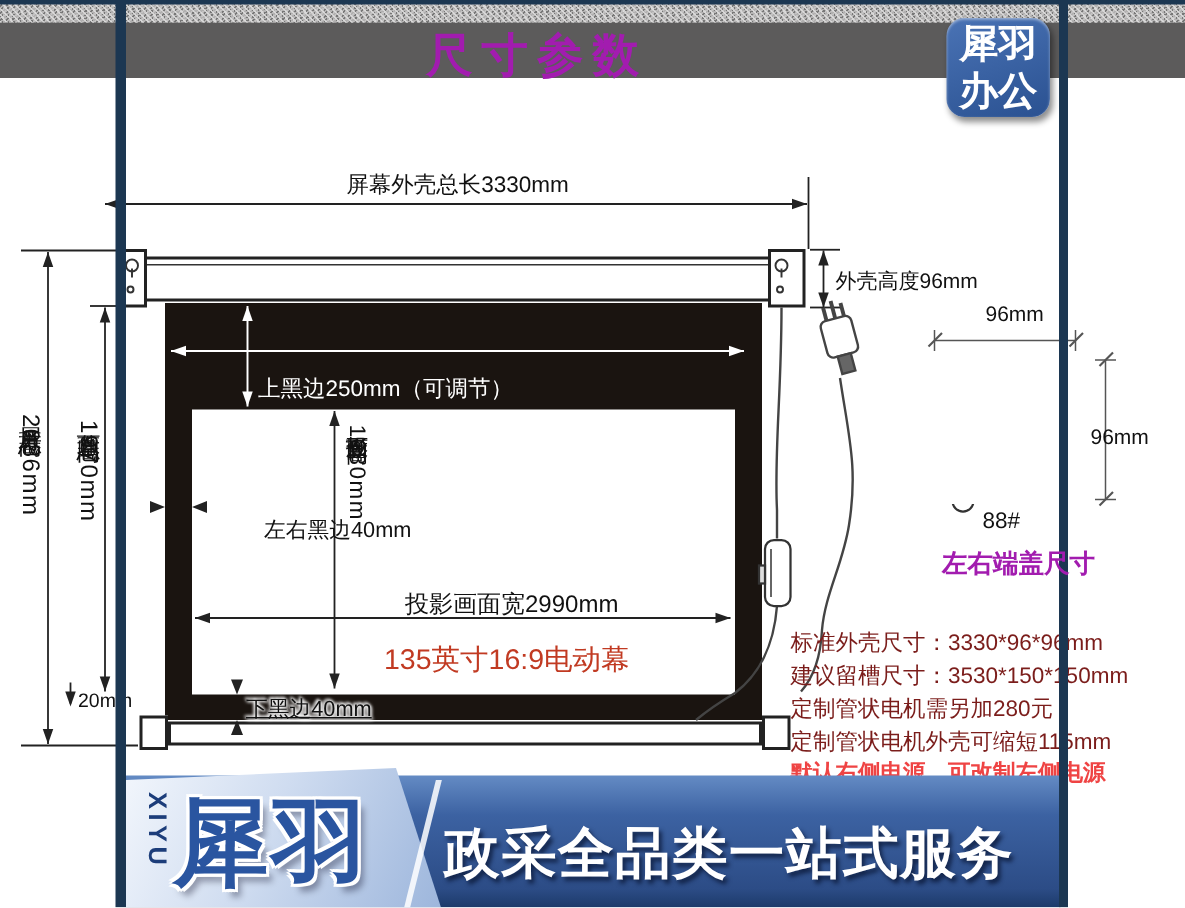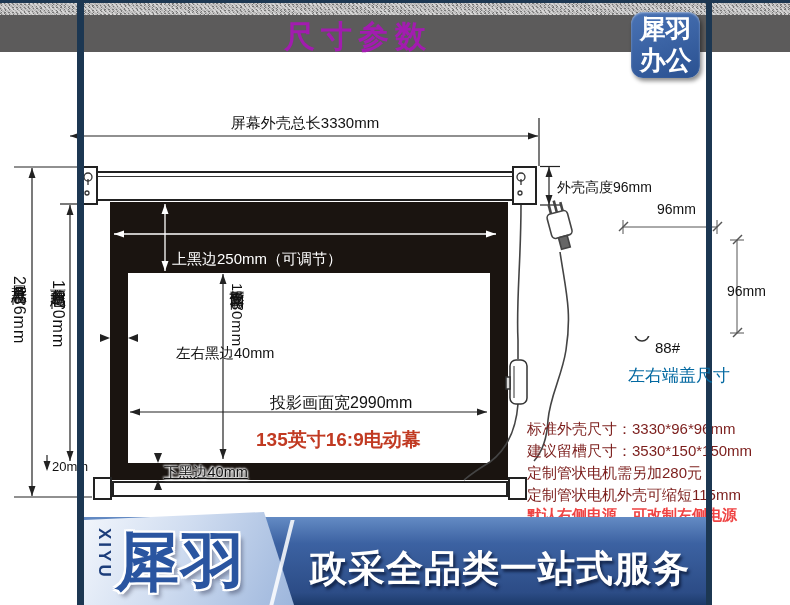--- a/index.html
+++ b/index.html
@@ -31,42 +31,42 @@
   .bracket{position:absolute;border:2px solid #222;background:#fff;box-sizing:border-box;z-index:2;}
   .bar{position:absolute;left:112px;top:481px;width:396px;height:16px;border:2px solid #222;
        background:#fff;box-sizing:border-box;z-index:2;}
   .endblk{position:absolute;border:2px solid #222;background:#fff;box-sizing:border-box;z-index:2;}
   svg.lines{position:absolute;left:0;top:0;z-index:3;pointer-events:none;}
   
   .lab{position:absolute;z-index:4;color:#111;white-space:nowrap;}
   .w{color:#fff;}
   .vert{writing-mode:vertical-rl;letter-spacing:1px;}
   .halo{text-shadow:0 0 2px #fff,0 0 3px #fff,1px 1px 2px #fff,-1px -1px 2px #fff;}
-  .model{color:#c13a22;font-weight:bold;}
-  .capred{color:#0369a1;font-weight:normal;}
+  .model{color:#c13a22;font-weight:normal;}
+  .capred{color:#a21caf;font-weight:bold;}
   .spec{position:absolute;left:527px;top:418px;z-index:4;color:#7b1d1b;font-size:15px;
         line-height:22px;white-space:nowrap;}
   .spec-hi{position:absolute;left:527px;top:506px;z-index:4;color:#ef4444;font-size:15px;
         font-weight:bold;white-space:nowrap;}
   .capwhite{position:absolute;left:620px;top:238px;width:100px;height:98px;background:#fff;z-index:5;}
   
   .banner{position:absolute;left:84px;top:517px;width:623px;height:88px;z-index:5;
       background:linear-gradient(180deg,#648bc4 0%,#3c62a2 30%,#2c4c86 86%,#1c3a6a 100%);}
   .ribbon{position:absolute;left:0px;top:-5px;width:210px;height:93px;
       background:linear-gradient(115deg,#f2f6fc 0%,#cfdcf0 45%,#9db6dc 100%);
       clip-path:polygon(0 8px,180px 0,210px 100%,0 100%);}
   .sep{position:absolute;left:196px;top:3px;width:4px;height:85px;background:rgba(255,255,255,.85);
       transform:skewX(-14deg);}
   .xiyu{position:absolute;left:10px;top:11px;writing-mode:vertical-rl;font-size:17px;
       font-weight:bold;color:#1c3d7a;letter-spacing:3px;height:74px;}
   .bigcn{position:absolute;left:31px;top:2px;font-size:64px;font-weight:900;color:#2a55a0;
       letter-spacing:2px;
       text-shadow:-2px 0 0 #fff,2px 0 0 #fff,0 -2px 0 #fff,0 2px 0 #fff,-2px -2px 0 #fff,
       2px 2px 0 #fff,-2px 2px 0 #fff,2px -2px 0 #fff,4px 5px 4px rgba(0,0,30,.35);}
-  .slogan{position:absolute;left:212px;top:27px;width:408px;text-align:center;font-size:37px;
+  .slogan{position:absolute;left:212px;top:27px;width:408px;text-align:left;font-size:37px;
       font-weight:900;color:#fff;letter-spacing:1px;white-space:nowrap;
       text-shadow:2px 3px 3px rgba(8,20,50,.75);}
 </style>
 </head>
 <body>
 
 <div class="stage">
 
   <div class="header">
     <div class="noise"></div>

